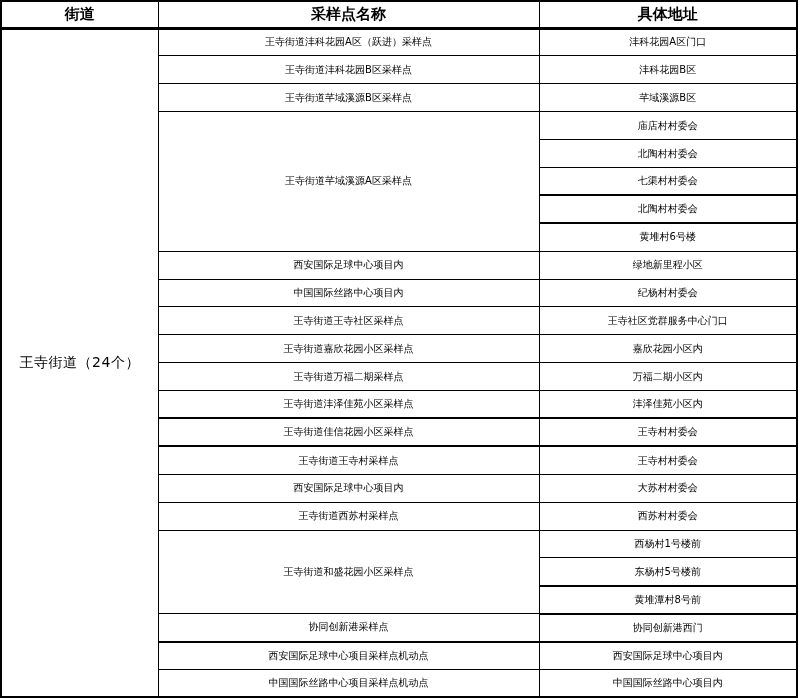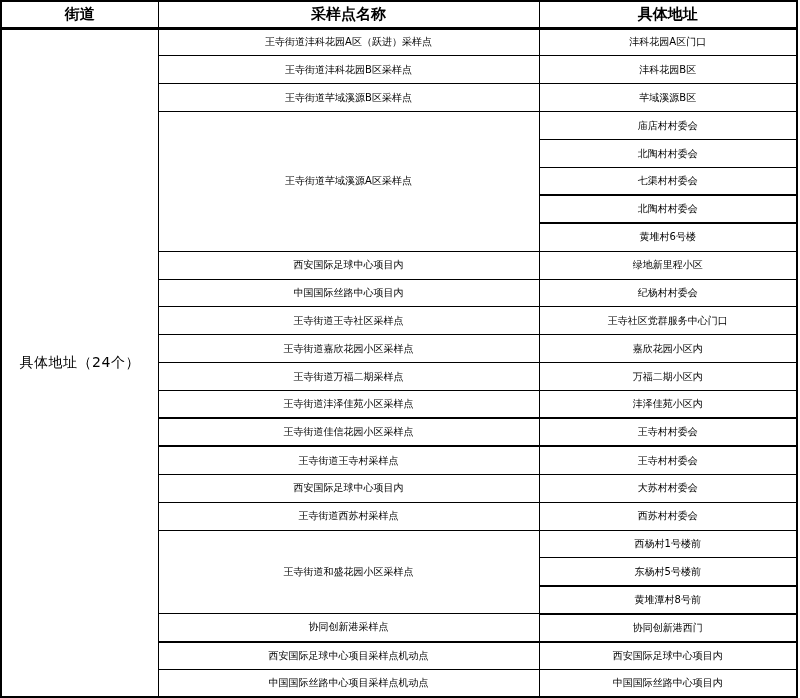--- a/index.html
+++ b/index.html
@@ -54,21 +54,21 @@
     </colgroup>
     <thead>
       <tr>
         <th>街道</th>
         <th>采样点名称</th>
         <th>具体地址</th>
       </tr>
     </thead>
     <tbody>
         <tr>
-          <td class="street-cell" rowspan="24">具体地址（24个）</td>
+          <td class="street-cell" rowspan="24">王寺街道（24个）</td>
           <td class="site-cell" rowspan="1">王寺街道沣科花园A区（跃进）采样点</td>
           <td class="address-cell">沣科花园A区门口</td>
         </tr>
         <tr>
           <td class="site-cell" rowspan="1">王寺街道沣科花园B区采样点</td>
           <td class="address-cell">沣科花园B区</td>
         </tr>
         <tr>
           <td class="site-cell" rowspan="1">王寺街道芊域溪源B区采样点</td>
           <td class="address-cell">芊域溪源B区</td>

